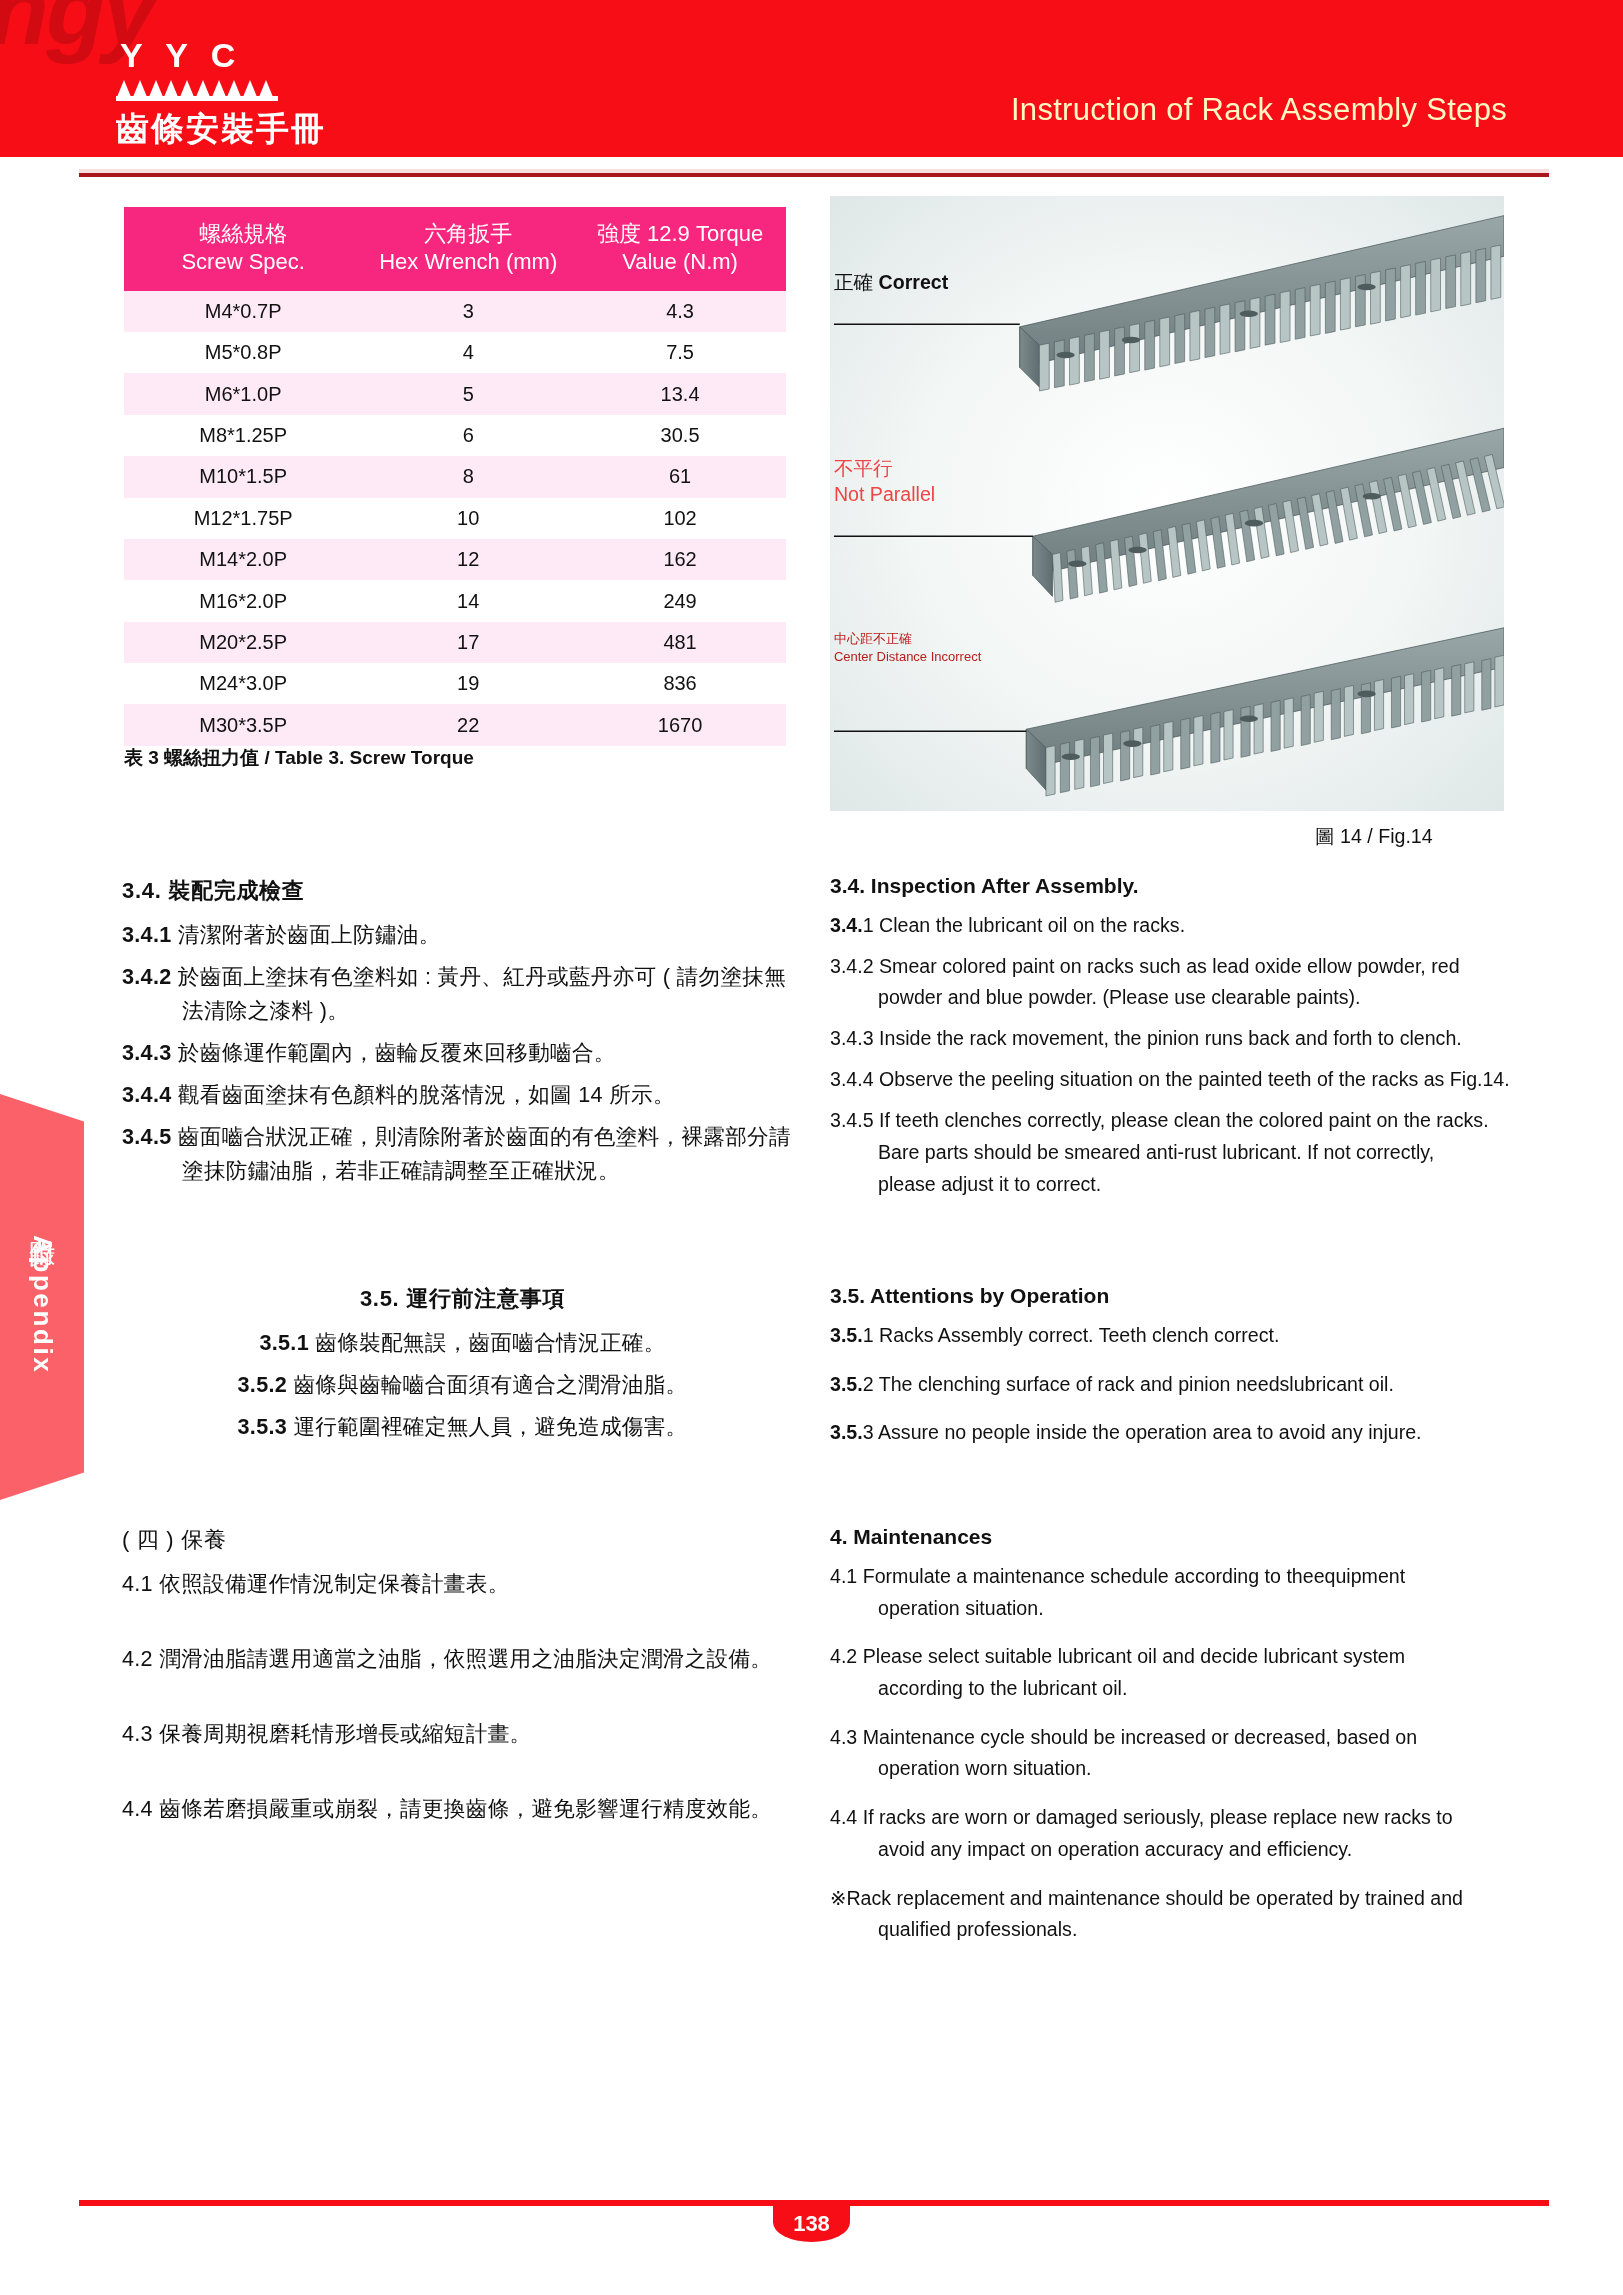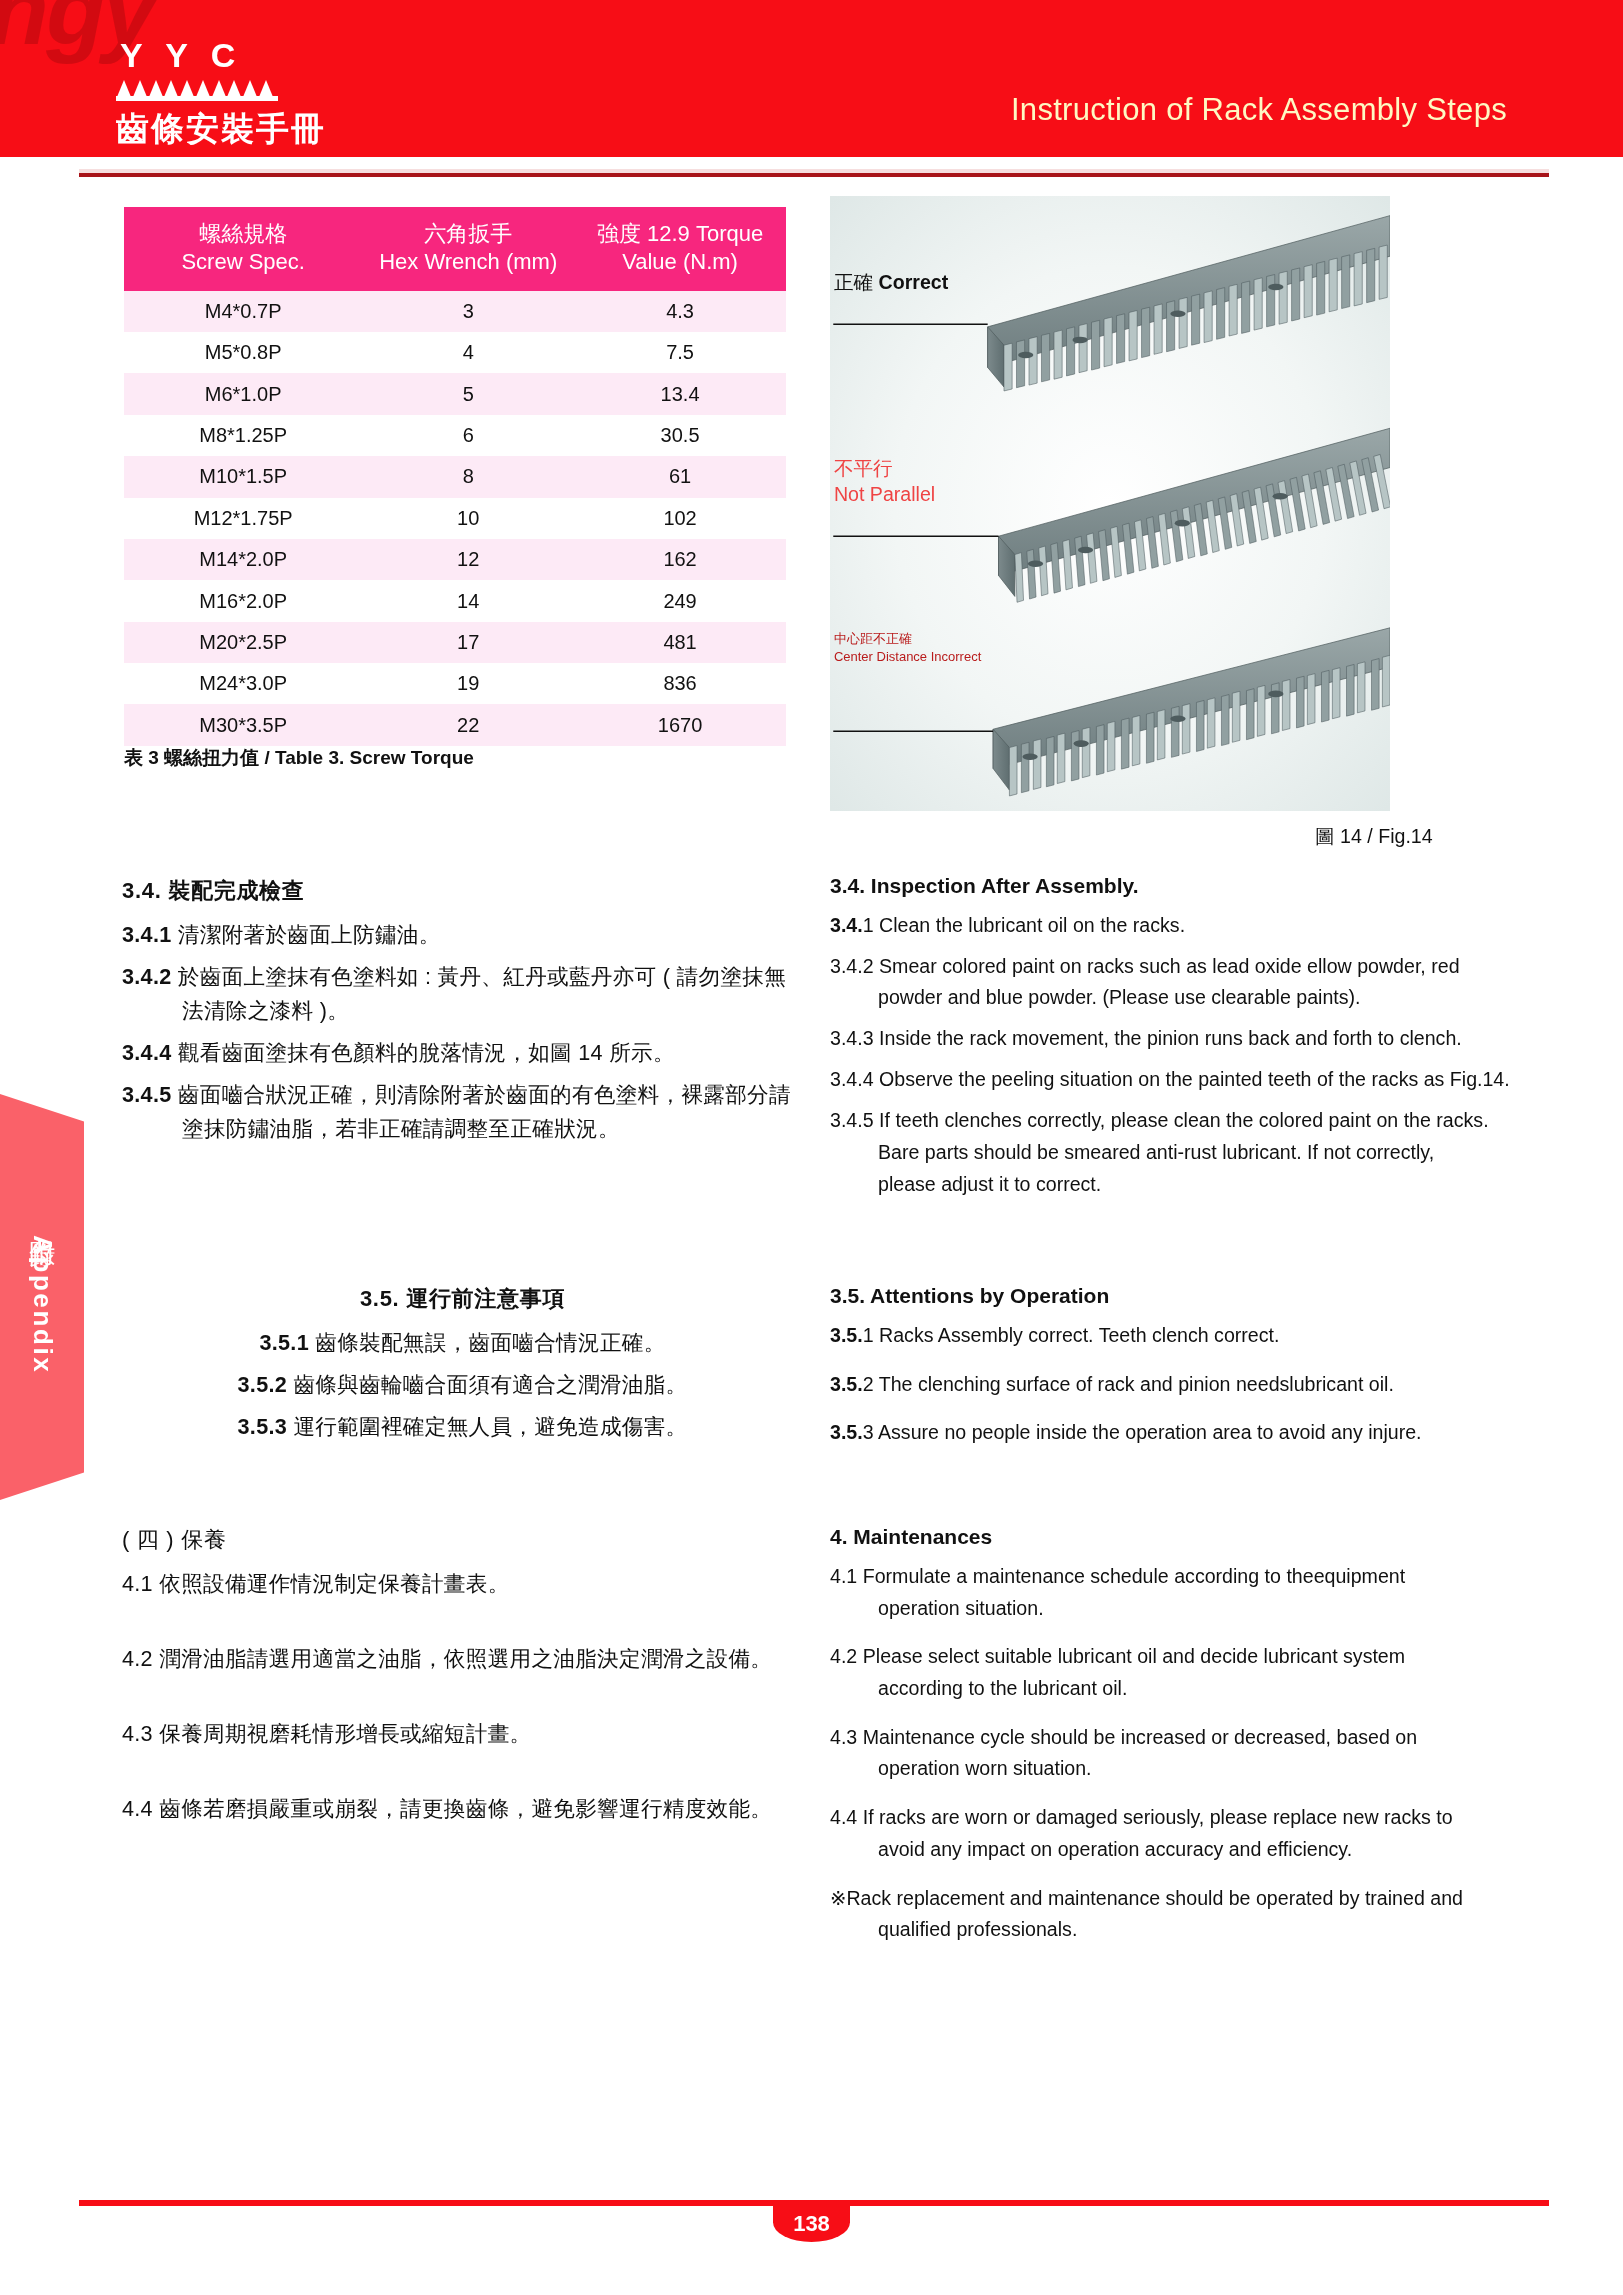--- a/index.html
+++ b/index.html
@@ -180,21 +180,21 @@
     font-weight: 700;
     color: #111111;
     white-space: nowrap;
   }
 
   
   .figure-wrap {
     position: absolute;
     left: 830px;
     top: 196px;
-    width: 560px;
+    width: 674px;
     height: 615px;
   }
   .fig-canvas {
     position: absolute;
     inset: 0;
     width: 100%;
     height: 100%;
   }
   .fig-caption {
     position: absolute;
@@ -593,20 +593,24 @@
       <span class="num">3.4.1</span>
       <span>清潔附著於齒面上防鏽油。</span>
     </div>
 
     <div class="item-cn">
       <span class="num">3.4.2</span>
       <span>於齒面上塗抹有色塗料如 : 黃丹、紅丹或藍丹亦可 ( 請勿塗抹無</span>
       <span class="cont">法清除之漆料 )。</span>
     </div>
 
+    <div class="item-cn">
+      <span class="num">3.4.3</span>
+      <span>於齒條運作範圍內，齒輪反覆來回移動嚙合。</span>
+    </div>
 
     <div class="item-cn">
       <span class="num">3.4.4</span>
       <span>觀看齒面塗抹有色顏料的脫落情況，如圖 14 所示。</span>
     </div>
 
     <div class="item-cn">
       <span class="num">3.4.5</span>
       <span>齒面嚙合狀況正確，則清除附著於齒面的有色塗料，裸露部分請</span>
       <span class="cont">塗抹防鏽油脂，若非正確請調整至正確狀況。</span>

